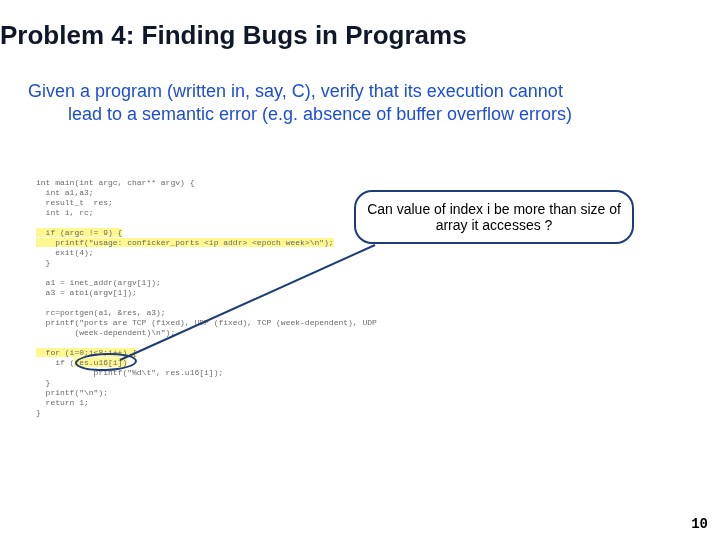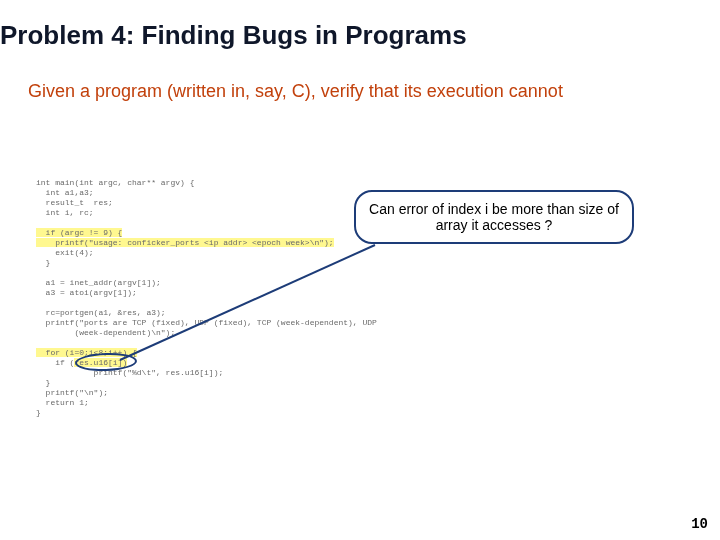--- a/index.html
+++ b/index.html
@@ -21,21 +21,21 @@
     font-size: 26px;
     font-weight: bold;
     color: #0f172a;
   }
   .body-text {
     position: absolute;
     top: 80px;
     left: 28px;
     right: 28px;
     font-size: 18px;
-    color: #c2410c;
+    color: #1d4ed8;
     line-height: 1.25;
   }
   .body-text .indent {
     padding-left: 40px;
     display: block;
   }
   .code-block {
     position: absolute;
     top: 178px;
     left: 36px;
@@ -96,20 +96,21 @@
     color: #000;
   }
 </style>
 </head>
 <body>
 
 <div class="title">Problem 4: Finding Bugs in Programs</div>
 
 <div class="body-text">
   <span>Given a program (written in, say, C), verify that its execution cannot</span>
+  <span class="indent">lead to a semantic error (e.g. absence of buffer overflow errors)</span>
 </div>
 
 <div class="code-block"><span>int main(int argc, char** argv) {</span>
 <span>  int a1,a3;</span>
 <span>  result_t  res;</span>
 <span>  int i, rc;</span>
 <span></span>
 <span class="hl-yellow">  if (argc != 9) {</span>
 <span class="hl-yellow">    printf("usage: conficker_ports &lt;ip addr&gt; &lt;epoch week&gt;\n");</span>
 <span>    exit(4);</span>
@@ -124,21 +125,21 @@
 <span></span>
 <span class="hl-yellow">  for (i=0;i&lt;8;i++) {</span>
 <span>    if (</span><span class="hl-yellow">res.u16[i])</span>
 <span>            printf("%d\t", res.u16[i]);</span>
 <span>  }</span>
 <span>  printf("\n");</span>
 <span>  return 1;</span>
 <span>}</span></div>
 
 <div class="callout">
-  <span>Can error of index i be more than size of array it accesses ?</span>
+  <span>Can value of index i be more than size of array it accesses ?</span>
 </div>
 
 <svg class="connector">
   <line x1="275" y1="5" x2="20" y2="120" stroke="#1d3c78" stroke-width="2"></line>
 </svg>
 
 <div class="oval-mark"></div>
 
 <div class="page-num">10</div>
 

